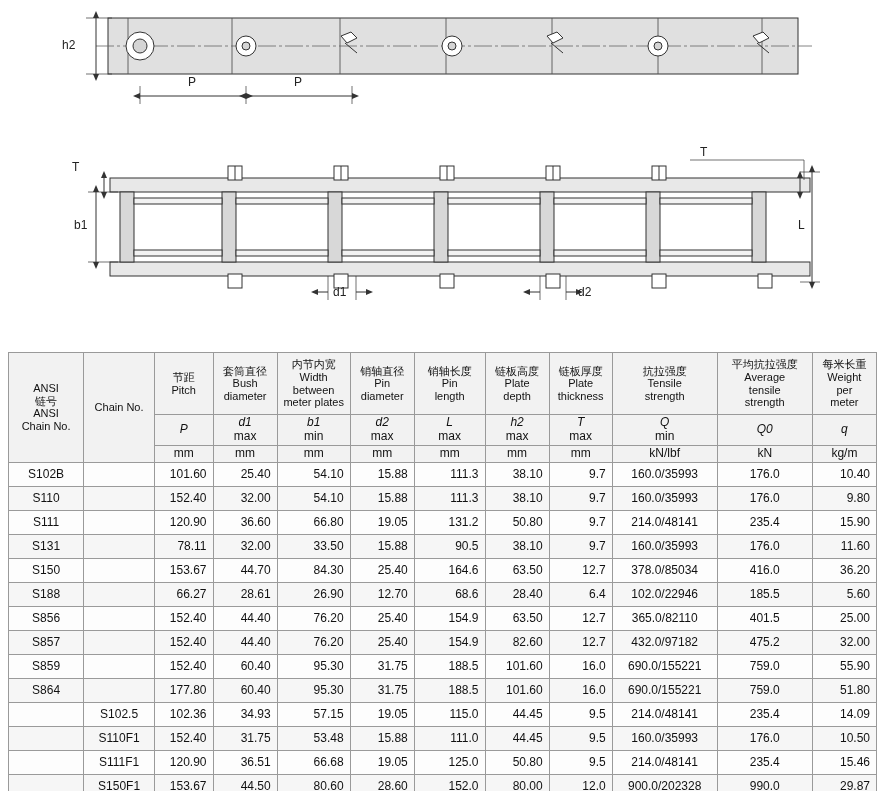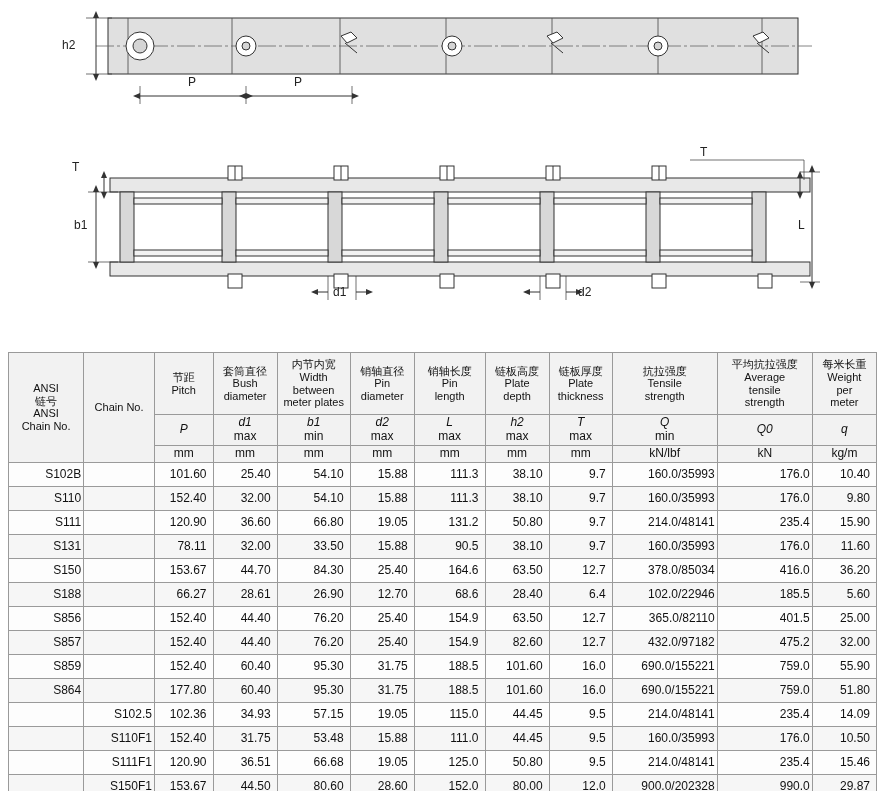--- a/index.html
+++ b/index.html
@@ -28,21 +28,21 @@
     padding:1px 2px;
     color:#111;
   }
   thead th{background:#f2f2f2;font-weight:normal;line-height:1.15;}
   .hdr-main{height:62px;}
   .hdr-sym{height:19px;}
   .hdr-unit{height:17px;}
   tbody td{height:21px;background:#fdfdfd;}
   tbody tr:nth-child(even) td{background:#f6f6f6;}
   td.num{text-align:right;padding-right:6px;}
-  td.name{text-align:right;}
+  td.name{text-align:center;}
   .cn{font-size:11px;}
   .en{font-size:11px;}
   .sym{font-style:italic;font-size:12px;}
   .small{font-size:12px;}
 </style>
 </head>
 <body>
 
 <div class="page">
 

